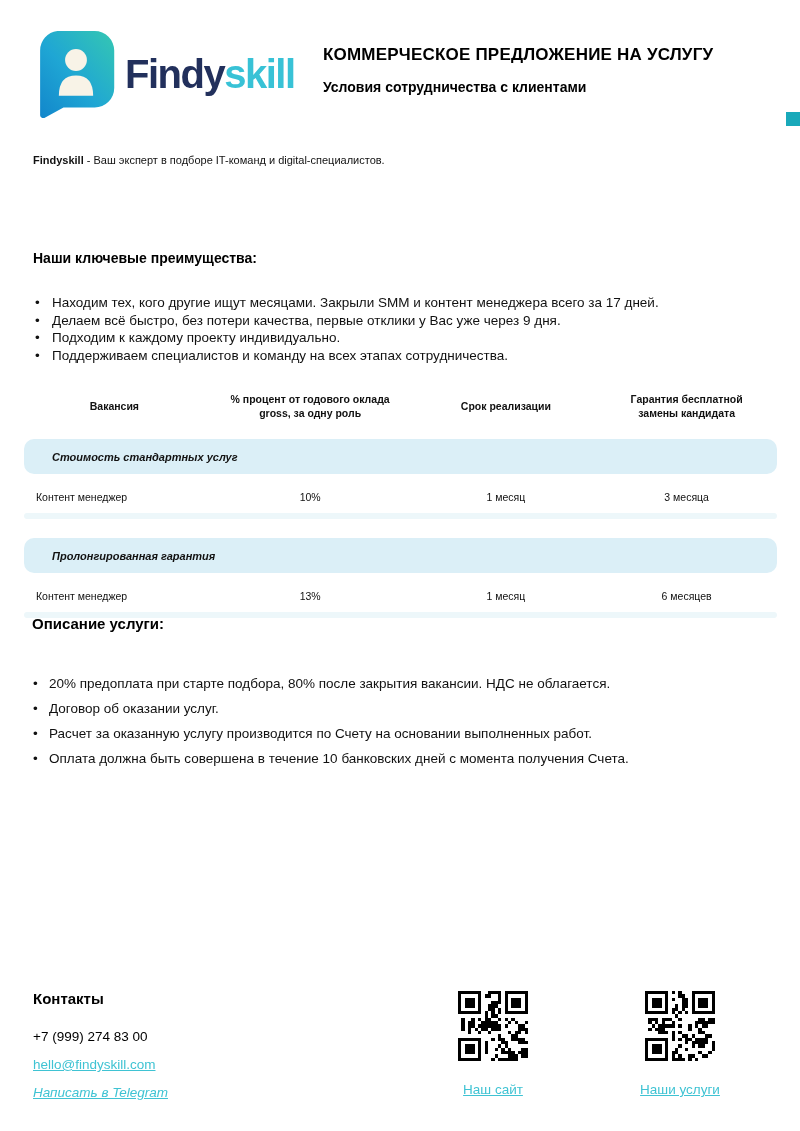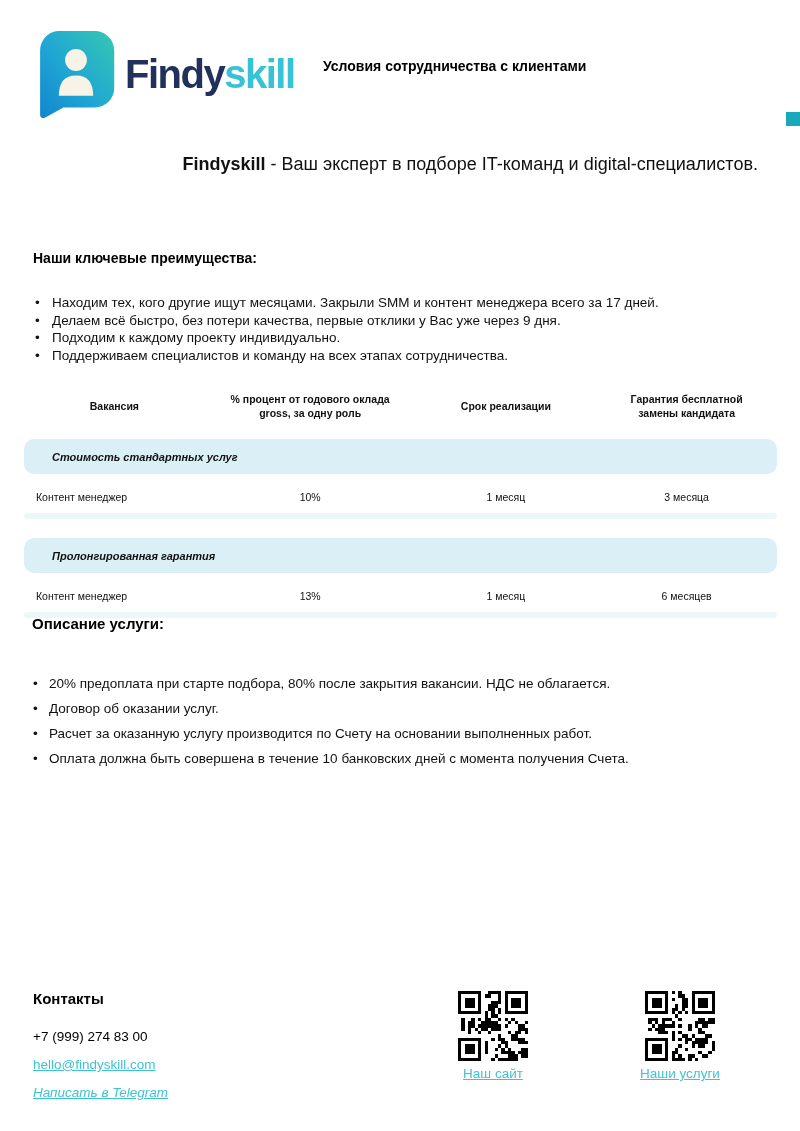--- a/index.html
+++ b/index.html
@@ -16,21 +16,21 @@
   .logo-bubble{width:78px;height:88px;display:block;}
   .wordmark{font-size:40px;font-weight:700;letter-spacing:-1.5px;line-height:1;}
   .wordmark .w1{color:var(--navy);}
   .wordmark .w2{color:var(--cyan);}
   .title-block{position:absolute;left:323px;top:44px;width:462px;}
   .doc-title{font-size:17px;font-weight:700;color:#000;letter-spacing:.2px;line-height:1.25;}
   .doc-subtitle{font-size:14px;font-weight:700;color:#000;margin-top:14px;}
   .accent-square{position:absolute;left:786px;top:112px;width:14px;height:14px;background:var(--accent);}
 
   
-  .intro{position:absolute;left:33px;top:153px;width:725px;font-size:18px;line-height:1.33;text-align:right;}
+  .intro{position:absolute;left:33px;top:153px;width:725px;font-size:11px;line-height:1.33;}
   .intro b{font-weight:700;}
 
   
   .advantages{position:absolute;left:33px;top:250px;width:730px;}
   .advantages h2{font-size:14px;font-weight:700;color:#000;}
   ul.bullets{list-style:none;margin-top:28px;}
   ul.bullets li{position:relative;padding-left:19px;font-size:13.5px;line-height:1.3;}
   ul.bullets li::before{content:"\2022";position:absolute;left:2px;top:0;}
 
   
@@ -57,21 +57,21 @@
   .contacts h2{font-size:15px;font-weight:700;color:#000;}
   .phone{position:absolute;left:33px;top:1029px;font-size:13.5px;color:#000;}
   .link{color:var(--link);text-decoration:underline;cursor:pointer;}
   .email{position:absolute;left:33px;top:1057px;font-size:13.5px;}
   .telegram{position:absolute;left:33px;top:1085px;font-size:13.5px;font-style:italic;}
 
   .qr-block{position:absolute;top:991px;display:flex;flex-direction:column;align-items:center;}
   .qr-block.site{left:451px;width:84px;}
   .qr-block.services-qr{left:631px;width:98px;}
   .qr-svg{width:70px;height:70px;display:block;}
-  .qr-label{margin-top:5px;font-size:13.5px;}
+  .qr-label{margin-top:21px;font-size:13.5px;}
 </style>
 </head>
 <body>
 
 <div class="page">
 
   <div class="logo">
     <svg class="logo-bubble" viewBox="0 0 100 112" xmlns="http://www.w3.org/2000/svg">
       <defs>
         <linearGradient id="lg" x1="1" y1="0" x2="0" y2="1">
@@ -83,20 +83,21 @@
       <path fill="url(#lg)" d="M26 1 h48 a25 25 0 0 1 25 25 v48 a25 25 0 0 1 -25 25 h-40 l-24 13 a4 4 0 0 1 -6 -4 l0 -82 a25 25 0 0 1 22 -25 z"></path>
       <circle cx="50" cy="38" r="14" fill="#f8f3e7"></circle>
       <path d="M28 84 q0 -26 22 -26 q22 0 22 26 z" fill="#f8f3e7"></path>
     </svg>
     <div class="wordmark">
       <span class="w1">Findy</span><span class="w2">skill</span>
     </div>
   </div>
 
   <div class="title-block">
+    <div class="doc-title">КОММЕРЧЕСКОЕ ПРЕДЛОЖЕНИЕ НА УСЛУГУ</div>
     <div class="doc-subtitle">Условия сотрудничества с клиентами</div>
   </div>
 
   <div class="accent-square"></div>
 
   <div class="intro">
     <p><b>Findyskill</b><span> - Ваш эксперт в подборе IT-команд и digital-специалистов.</span></p>
   </div>
 
   <div class="advantages">

